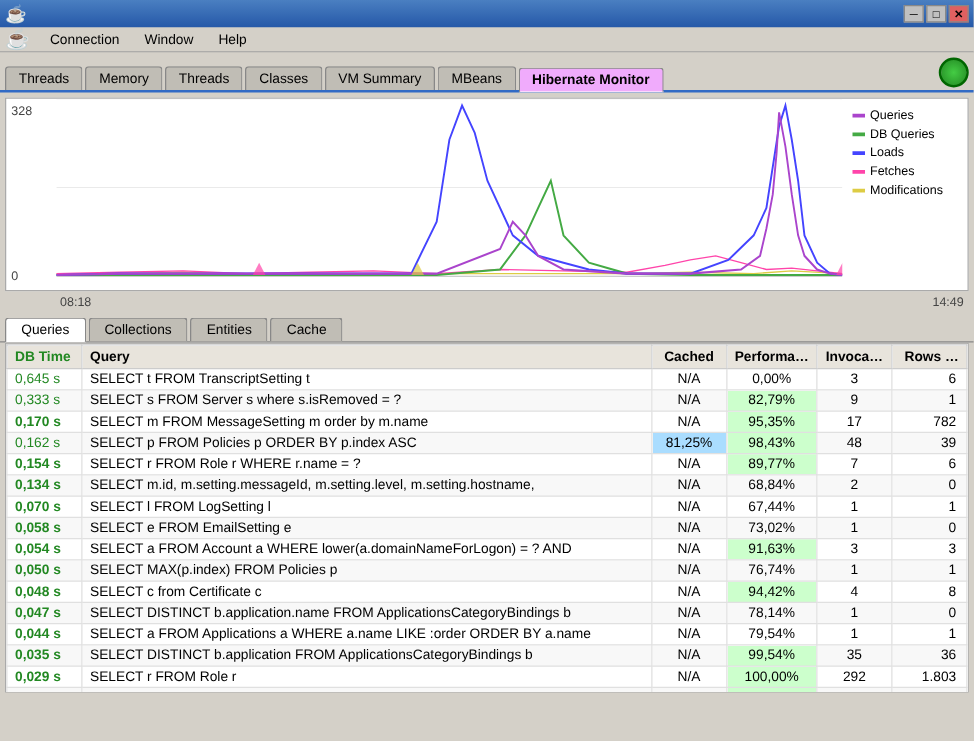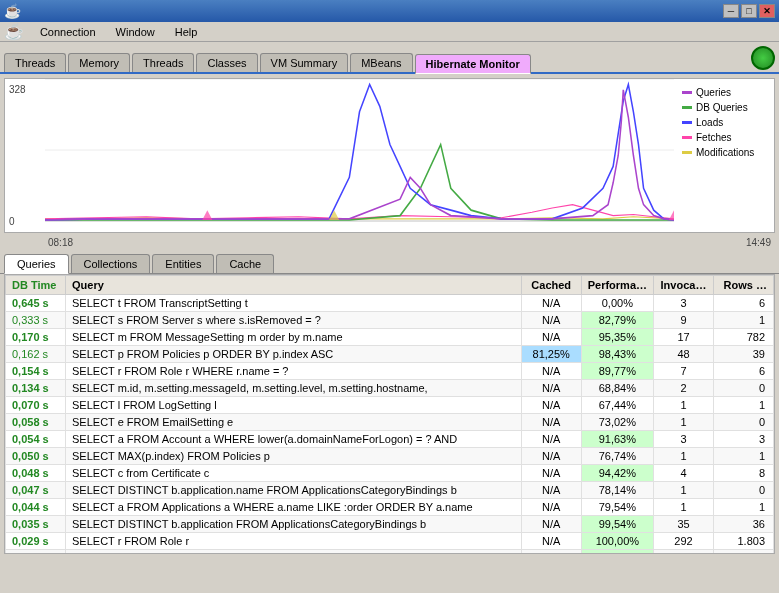--- a/index.html
+++ b/index.html
@@ -283,21 +283,21 @@
         <th class="td-time">DB Time</th>
         <th class="td-query">Query</th>
         <th class="td-cached">Cached</th>
         <th class="td-perf">Performa…</th>
         <th class="td-invoc">Invoca…</th>
         <th class="td-rows">Rows …</th>
       </tr>
     </thead>
     <tbody id="table-body">
     <tr>
-    <td class="td-time" style="color:#228822;font-weight:bold;margin-left:14px;">0,645 s</td>
+    <td class="td-time" style="color:#228822;font-weight:normal;margin-left:14px;">0,645 s</td>
     <td class="td-query" style="max-width:310px;overflow:hidden;text-overflow:ellipsis;">SELECT t FROM TranscriptSetting t</td>
     <td class="td-cached " style="text-align:center;">N/A</td>
     <td class="td-perf " style="text-align:center;">0,00%</td>
     <td class="td-invoc" style="text-align:center;">3</td>
     <td class="td-rows" style="text-align:right;padding-right:8px;">6</td>
   </tr>
         <tr>
     <td class="td-time" style="color:#228822;font-weight:normal;">0,333 s</td>
     <td class="td-query" style="max-width:310px;overflow:hidden;text-overflow:ellipsis;">SELECT s FROM Server s where s.isRemoved = ?</td>
     <td class="td-cached " style="text-align:center;">N/A</td>

